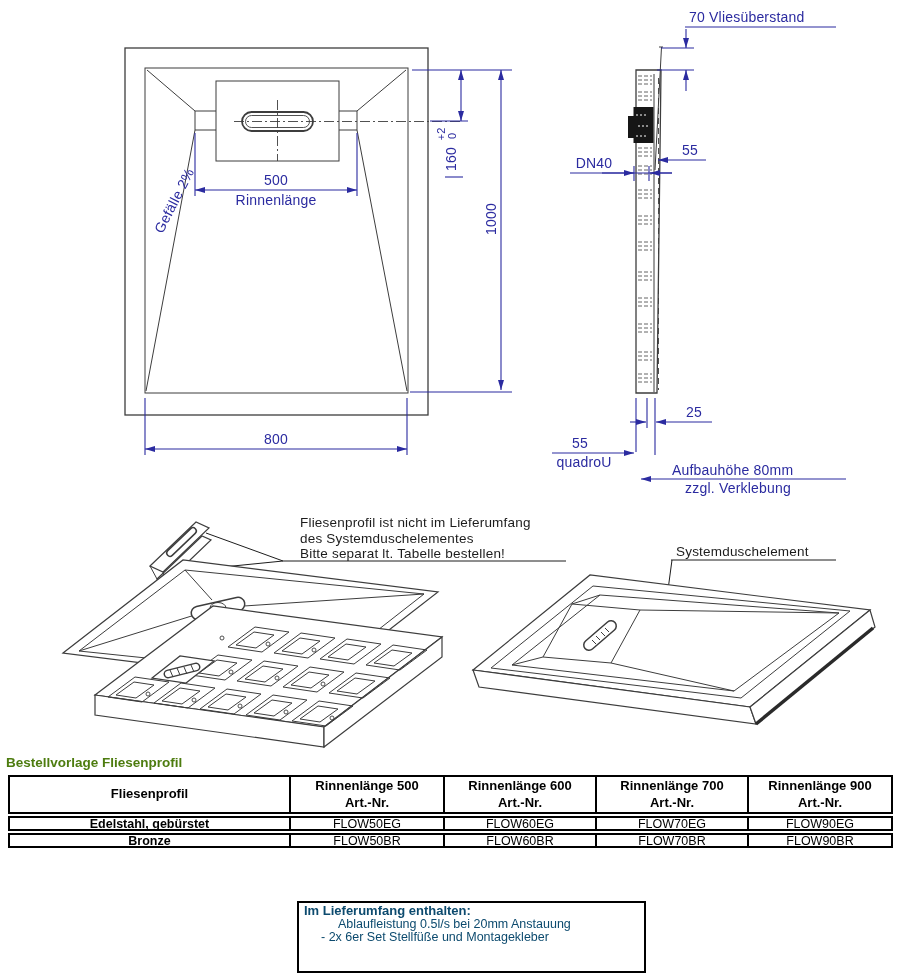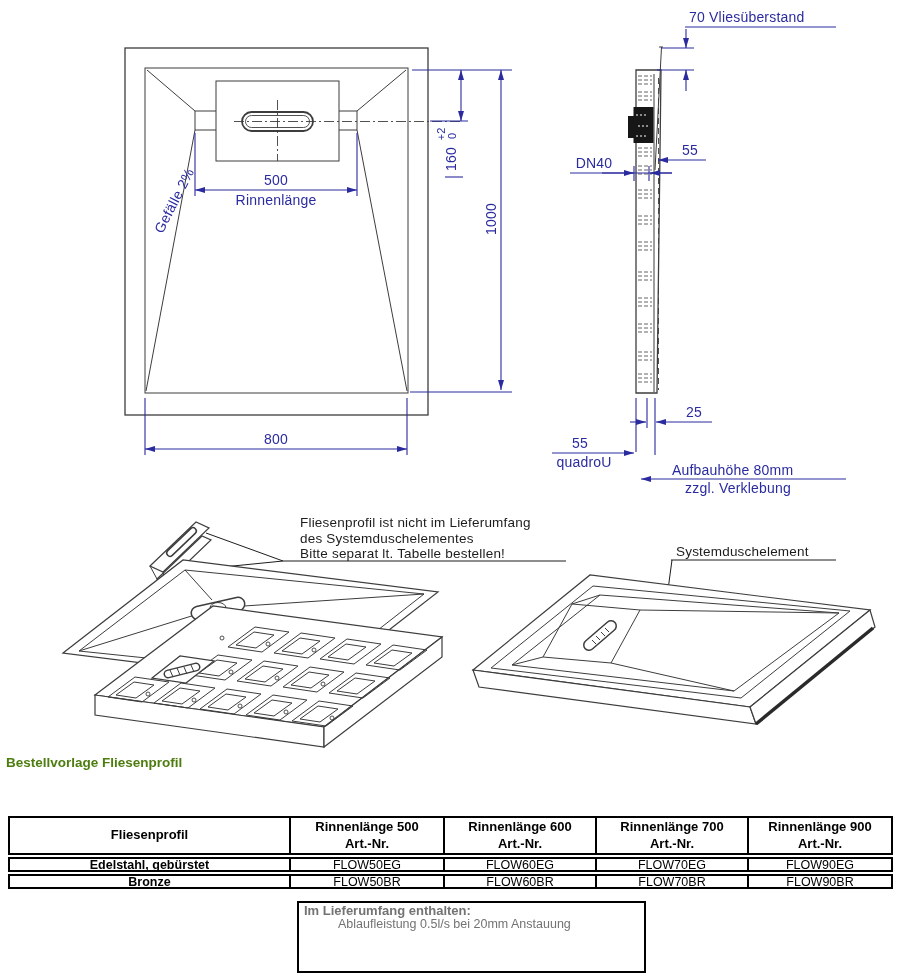--- a/index.html
+++ b/index.html
@@ -11,28 +11,28 @@
   .wh{fill:#ffffff;stroke:#3d3d3d;stroke-width:1.2;}
   .dim{stroke:#2b2ba0;fill:none;stroke-width:1.1;}
   .dimtxt{font-size:14px;fill:#2b2ba0;letter-spacing:.2px;}
   .dimtxts{font-size:11px;fill:#2b2ba0;}
   .notetxt{font-size:13.5px;fill:#1c1c1c;letter-spacing:.2px;}
   .hatch{stroke:#3d3d3d;stroke-width:.8;stroke-dasharray:4 2;}
   .dash{stroke:#3d3d3d;stroke-width:.9;stroke-dasharray:10 3 2 3;fill:none;}
   .mid{text-anchor:middle;}
   
   #tbl-title{position:absolute;left:6px;top:755px;font-size:13.5px;font-weight:bold;color:#4d7c0f;}
-  #tbl{position:absolute;left:8px;top:816px;width:778px;}
+  #tbl{position:absolute;left:8px;top:775px;width:778px;}
   .trow{display:grid;grid-template-columns:279px 154px 152px 152px 1fr;border:2px solid #000;margin-bottom:2px;background:#fff;box-sizing:border-box;width:885px;height:15px;}
   .trow.head{height:39px;}
   .tc{border-left:2px solid #000;text-align:center;font-size:12.5px;line-height:12.5px;color:#000;overflow:visible;}
   .tc:first-child{border-left:none;font-weight:bold;}
   .head .tc{font-weight:bold;font-size:13px;line-height:16.5px;display:flex;flex-direction:column;justify-content:center;}
   
-  #scope{position:absolute;left:297px;top:901px;width:349px;height:72px;border:2px solid #000;box-sizing:border-box;background:#fff;font-size:12.5px;line-height:13.6px;color:#737373;padding:1px 0 17px 5px;}
+  #scope{position:absolute;left:297px;top:901px;width:349px;height:72px;border:2px solid #000;box-sizing:border-box;background:#fff;font-size:12.5px;line-height:13.6px;color:#0c4a6e;padding:1px 0 17px 5px;}
   #scope .bt{font-weight:bold;font-size:13px;}
   .it0{padding-left:22px;} .it1{padding-left:31px;} .it2{padding-left:34px;} .it3{padding-left:17px;}
 </style>
 </head>
 <body>
 
 <div id="sheet">
 
 <svg width="897" height="760" viewBox="0 0 897 760">
   <defs>
@@ -261,15 +261,16 @@
     <div class="tc">FLOW50BR</div>
     <div class="tc">FLOW60BR</div>
     <div class="tc">FLOW70BR</div>
     <div class="tc">FLOW90BR</div>
   </div>
 </div>
 
 <div id="scope">
   <div class="bt">Im Lieferumfang enthalten:</div>
   <div class="it2">Ablaufleistung 0.5l/s bei 20mm Anstauung</div>
+  <div class="it3">- 2x 6er Set Stellfüße und Montagekleber</div>
 </div>
 
 </div>
 
 </body></html>

